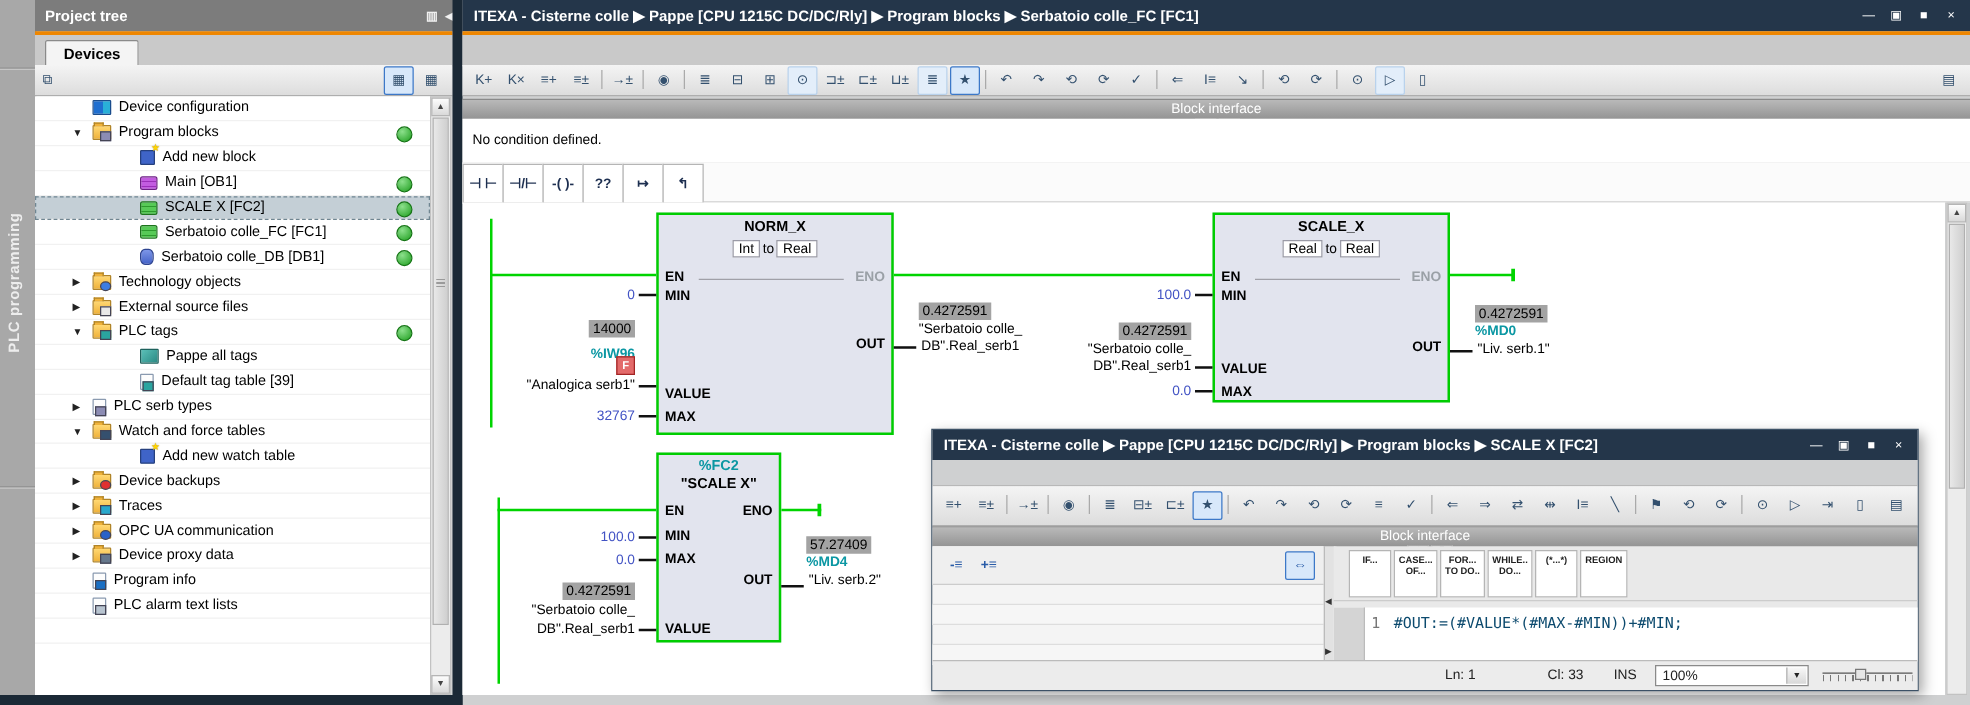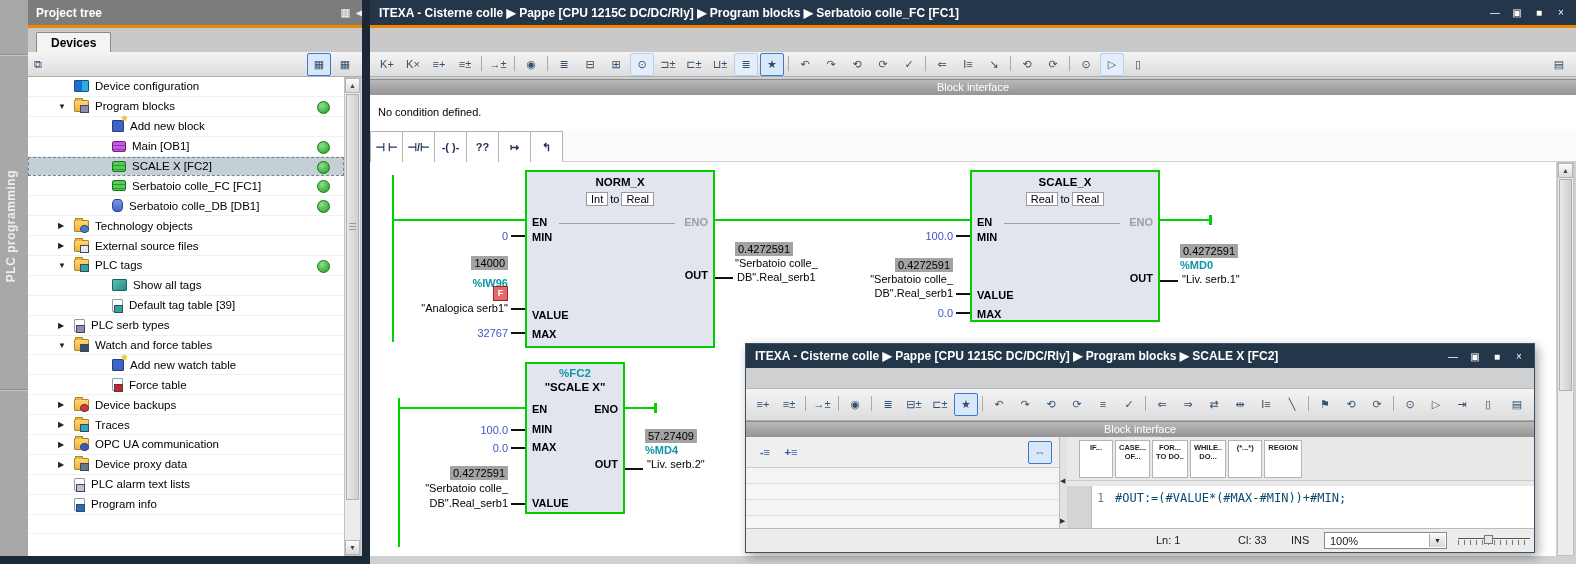--- a/index.html
+++ b/index.html
@@ -194,21 +194,21 @@
   </div>
     <div class="trow" data-lvl="0">
     <span class="exp">▼</span>
     <span class="ti fold tagb"></span>
     <span>PLC tags</span>
     <span class="dot g"></span>
   </div>
     <div class="trow" data-lvl="1">
 
     <span class="ti tags"></span>
-    <span>Show all tags</span>
+    <span>Pappe all tags</span>
 
   </div>
     <div class="trow" data-lvl="1">
 
     <span class="ti sheet tagb"></span>
     <span>Default tag table [39]</span>
 
   </div>
     <div class="trow" data-lvl="0">
     <span class="exp">▶</span>
@@ -221,26 +221,20 @@
     <span class="ti fold watch"></span>
     <span>Watch and force tables</span>
 
   </div>
     <div class="trow" data-lvl="1">
 
     <span class="ti add st"></span>
     <span>Add new watch table</span>
 
   </div>
-    <div class="trow" data-lvl="1">
-
-    <span class="ti sheet force"></span>
-    <span>Force table</span>
-
-  </div>
     <div class="trow" data-lvl="0">
     <span class="exp">▶</span>
     <span class="ti fold red"></span>
     <span>Device backups</span>
 
   </div>
     <div class="trow" data-lvl="0">
     <span class="exp">▶</span>
     <span class="ti fold trace"></span>
     <span>Traces</span>
@@ -249,32 +243,32 @@
     <div class="trow" data-lvl="0">
     <span class="exp">▶</span>
     <span class="ti fold opc"></span>
     <span>OPC UA communication</span>
 
   </div>
     <div class="trow" data-lvl="0">
     <span class="exp">▶</span>
     <span class="ti fold proxy"></span>
     <span>Device proxy data</span>
+
+  </div>
+    <div class="trow" data-lvl="0">
+    <span class="exp"> </span>
+    <span class="ti sheet info"></span>
+    <span>Program info</span>
 
   </div>
     <div class="trow" data-lvl="0">
     <span class="exp"> </span>
     <span class="ti sheet alarm"></span>
     <span>PLC alarm text lists</span>
-
-  </div>
-    <div class="trow" data-lvl="0">
-    <span class="exp"> </span>
-    <span class="ti sheet info"></span>
-    <span>Program info</span>
 
   </div>
     <div class="trow" data-lvl="0">
     <span class="exp"> </span>
 
     <span></span>
 
   </div>
   </div>
 

